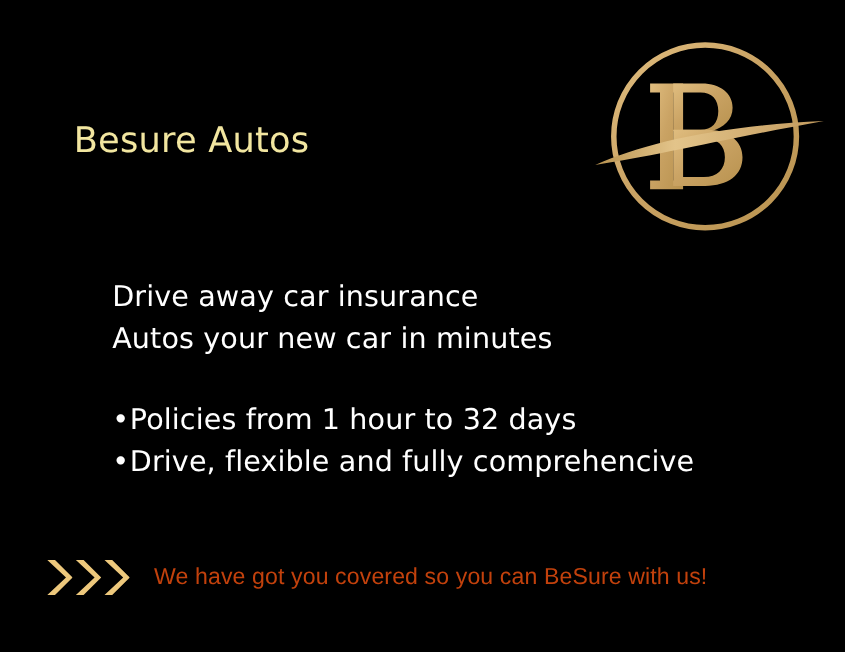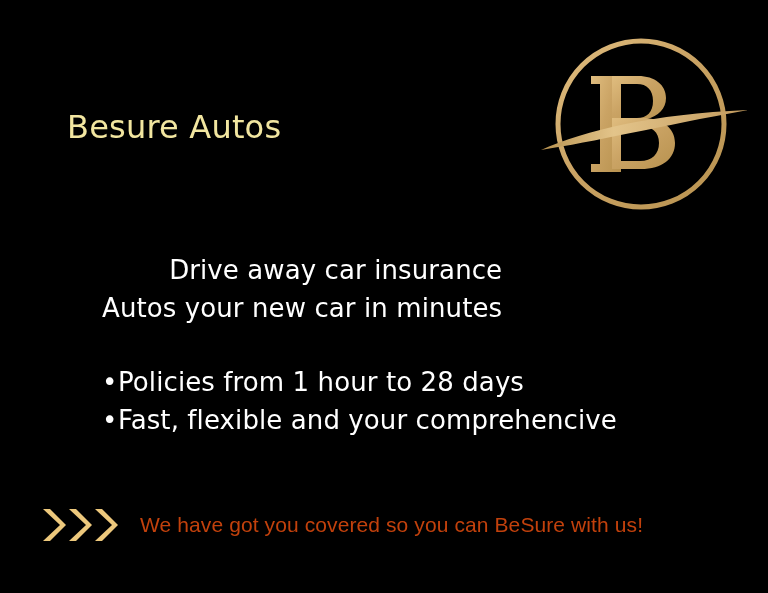--- a/index.html
+++ b/index.html
@@ -9,20 +9,21 @@
   }
   body {
     font-family: "Liberation Sans", sans-serif;
   }
   #slide {
     position: relative;
     width: 747px;
     height: 593px;
     background: #000000;
     overflow: hidden;
+    padding-left: 17px;
   }
 
   
   .brand-title {
     position: absolute;
     left: 67px;
     top: 110px;
     font-family: "DejaVu Sans", sans-serif;
     font-size: 32px;
     font-weight: 400;
@@ -51,21 +52,20 @@
     position: absolute;
     left: 102px;
     top: 251px;
     color: #ffffff;
     font-family: "DejaVu Sans", sans-serif;
     font-size: 26px;
     font-weight: 400;
     line-height: 38px;
     letter-spacing: 0.1px;
     white-space: nowrap;
-    text-align: right;
   }
   .headline div { white-space: nowrap; }
 
   
   .bullets {
     position: absolute;
     left: 102px;
     top: 363px;
     color: #ffffff;
     font-family: "DejaVu Sans", sans-serif;
@@ -150,25 +150,25 @@
   </div>
 
   <div class="headline">
     <div>Drive away car insurance</div>
     <div>Autos your new car in minutes</div>
   </div>
 
   <div class="bullets">
     <div class="bullet-row">
       <span class="bullet-dot">•</span>
-      <span>Policies from 1 hour to 28 days</span>
+      <span>Policies from 1 hour to 32 days</span>
     </div>
     <div class="bullet-row">
       <span class="bullet-dot">•</span>
-      <span>Fast, flexible and your comprehencive</span>
+      <span>Drive, flexible and fully comprehencive</span>
     </div>
   </div>
 
   <div class="footer">
     <div class="chevrons">
       <svg width="26" height="40" viewBox="0 0 26 40">
         <path d="M3 4 L20 20 L3 36 L10 36 L26 20 L10 4 Z" fill="#edc87c"></path>
       </svg>
       <svg width="26" height="40" viewBox="0 0 26 40">
         <path d="M3 4 L20 20 L3 36 L10 36 L26 20 L10 4 Z" fill="#edc87c"></path>

